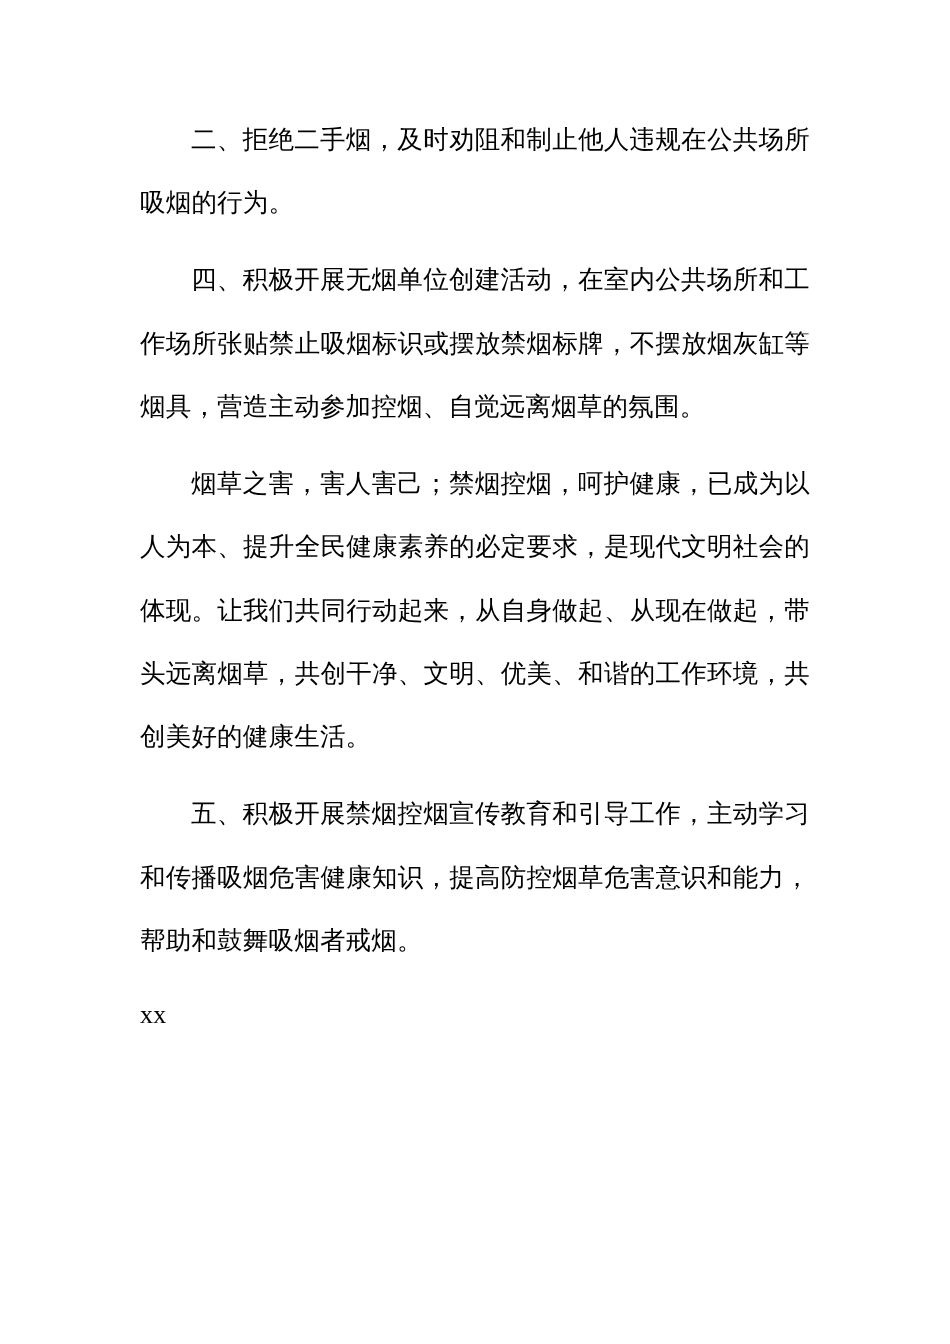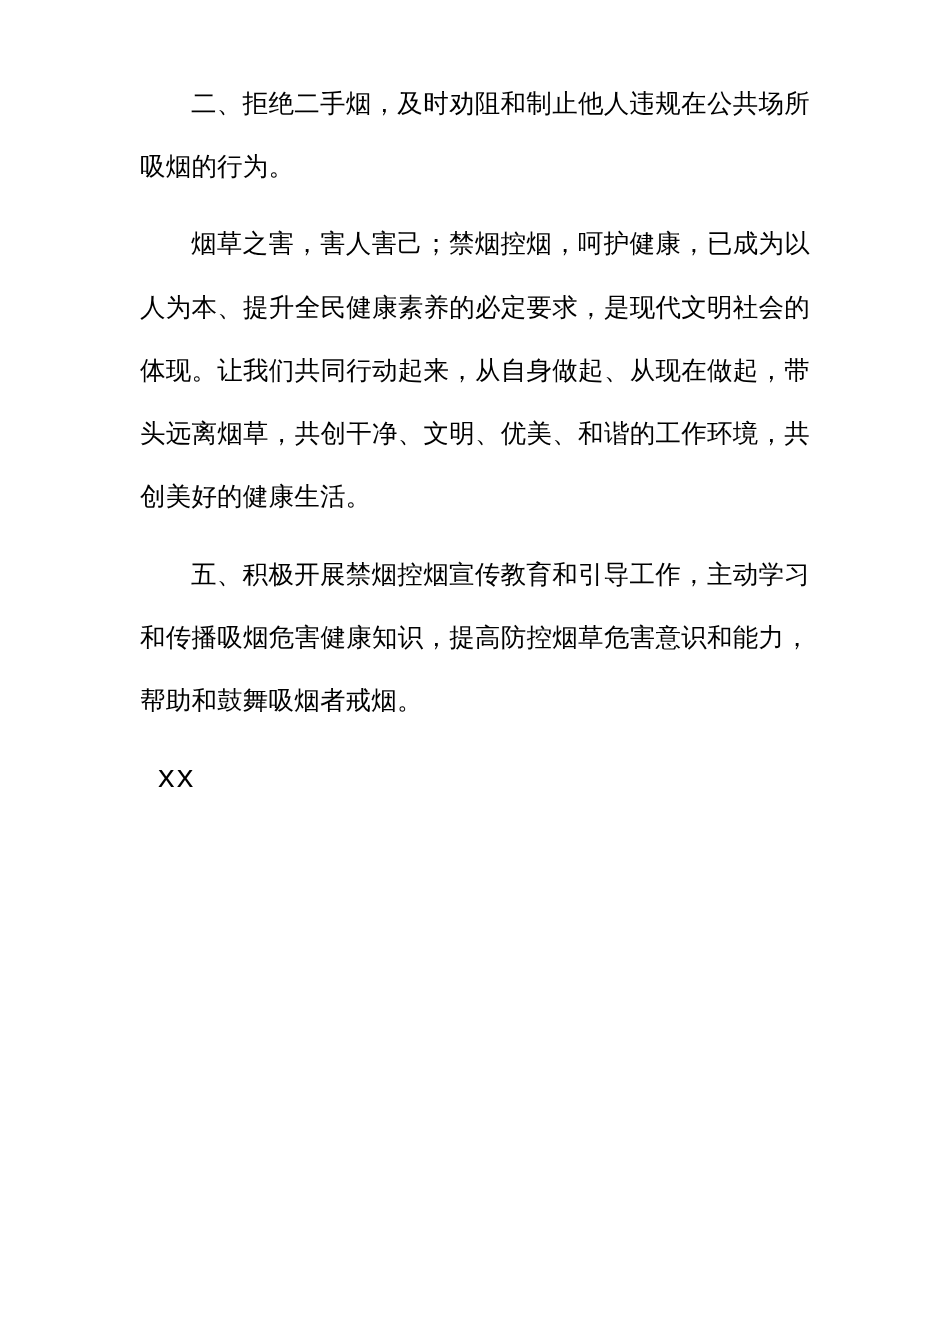--- a/index.html
+++ b/index.html
@@ -11,45 +11,46 @@
     width: 950px;
     height: 1344px;
     font-family: "DejaVu Serif", "Liberation Serif", serif;
     color: #000000;
     overflow: hidden;
   }
   .page {
     box-sizing: border-box;
     width: 950px;
     height: 1344px;
-    padding: 72px 140px 0 140px;
+    padding: 108px 140px 0 140px;
     background: #ffffff;
   }
   .doc-body {
     font-size: 25.5px;
     line-height: 2.48;
     text-align: justify;
     text-justify: inter-ideograph;
     letter-spacing: 0.2px;
   }
   .para {
     margin: 0 0 14px 0;
     text-indent: 2em;
   }
   .signature {
-    margin: 22px 0 0 17px;
+    margin: 22px 0 0 0;
     text-indent: 0;
-    font-size: 31px;
+    font-size: 26px;
     line-height: 1.6;
-    font-family: Liberation Mono, monospace;
+    font-family: Liberation Serif, serif;
   }
 </style>
 </head>
 <body>
 
 <div class="page">
   <div class="doc-body">
     <p class="para">二、拒绝二手烟，及时劝阻和制止他人违规在公共场所吸烟的行为。</p>
+    <p class="para">四、积极开展无烟单位创建活动，在室内公共场所和工作场所张贴禁止吸烟标识或摆放禁烟标牌，不摆放烟灰缸等烟具，营造主动参加控烟、自觉远离烟草的氛围。</p>
     <p class="para">烟草之害，害人害己；禁烟控烟，呵护健康，已成为以人为本、提升全民健康素养的必定要求，是现代文明社会的体现。让我们共同行动起来，从自身做起、从现在做起，带头远离烟草，共创干净、文明、优美、和谐的工作环境，共创美好的健康生活。</p>
     <p class="para">五、积极开展禁烟控烟宣传教育和引导工作，主动学习和传播吸烟危害健康知识，提高防控烟草危害意识和能力，帮助和鼓舞吸烟者戒烟。</p>
     <p class="signature">xx</p>
   </div>
 </div>
 
 </body></html>

